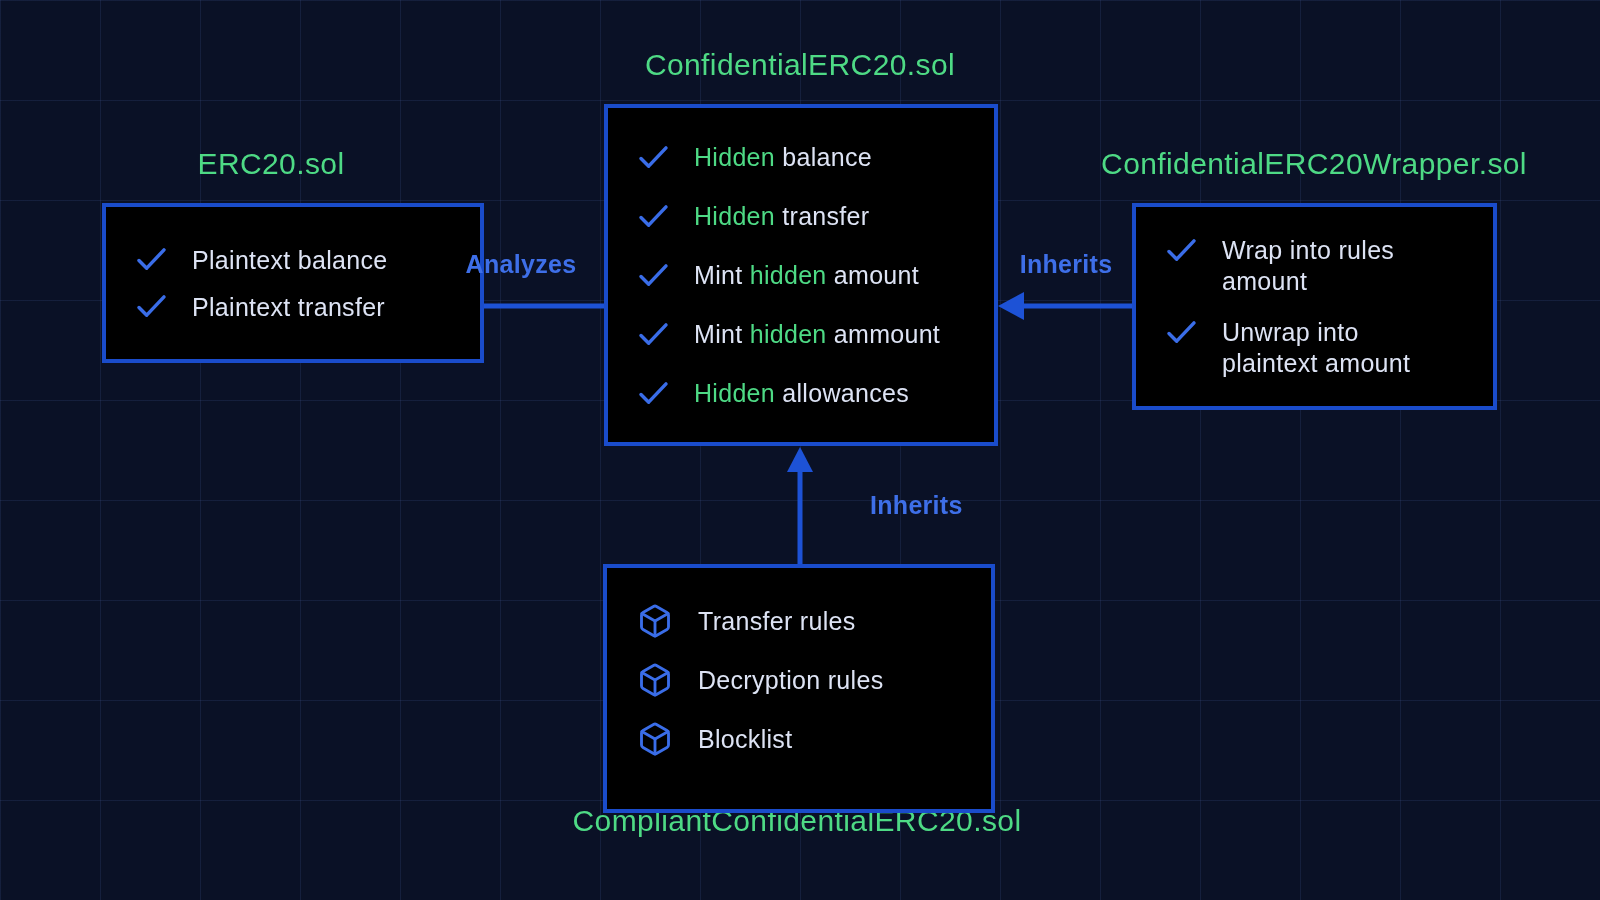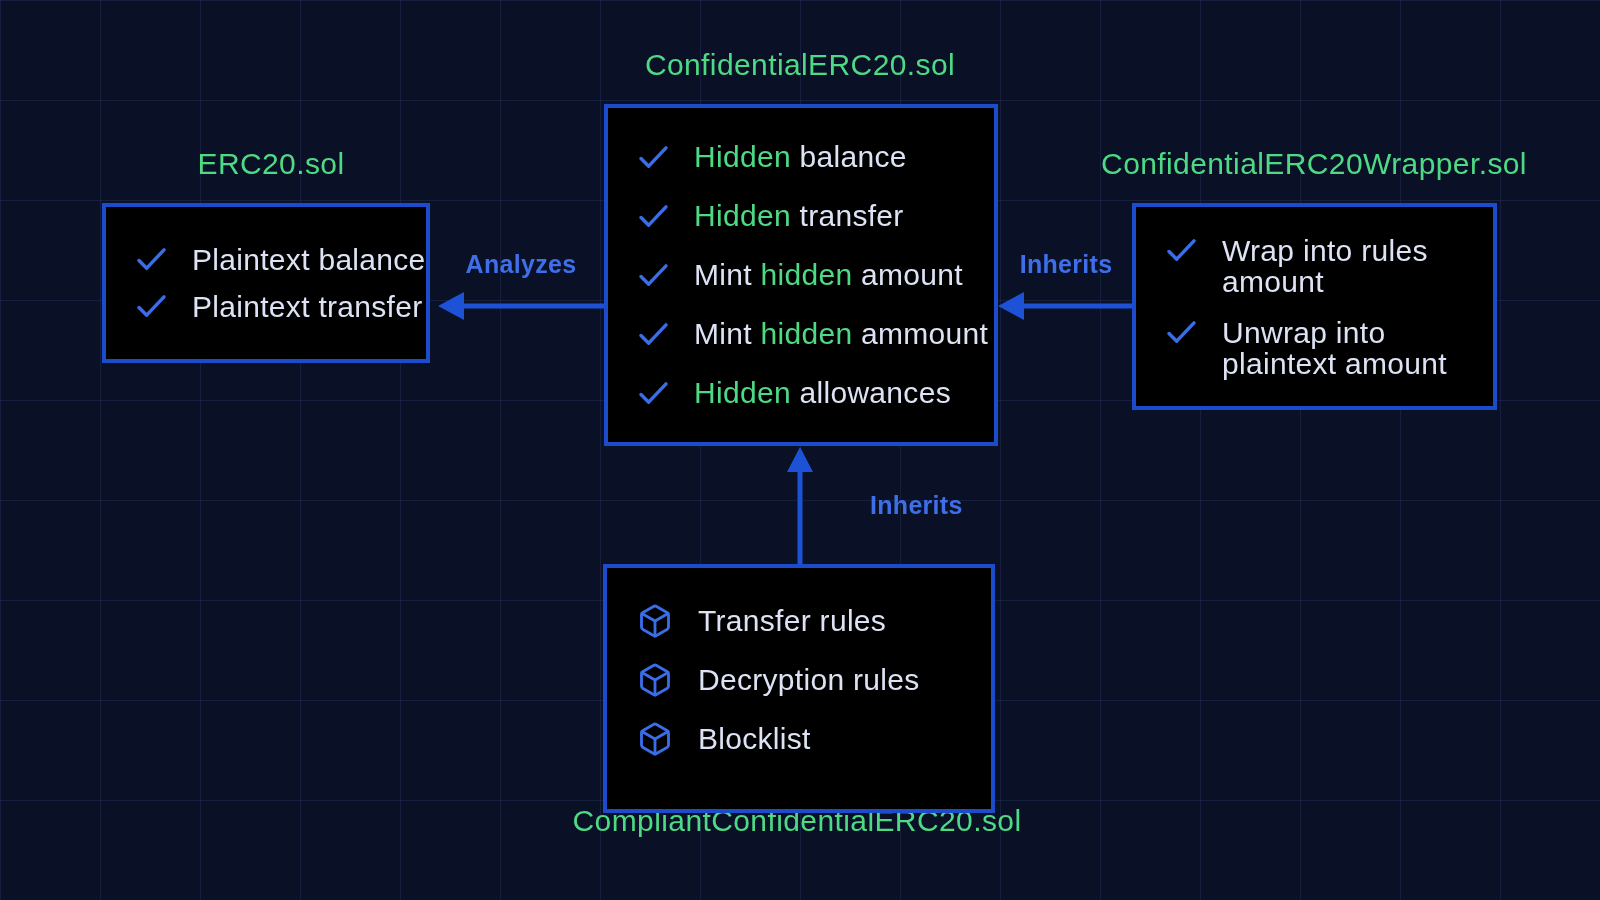--- a/index.html
+++ b/index.html
@@ -19,33 +19,33 @@
 
   .node {
     position: absolute;
     background: #000000;
     border: 4px solid #1A4CCB;
     box-sizing: border-box;
     display: flex;
     flex-direction: column;
     justify-content: center;
   }
-  .node-erc20      { left: 102px; top: 203px; width: 328px; height: 160px; row-gap: 17px; }
+  .node-erc20      { left: 102px; top: 203px; width: 382px; height: 160px; row-gap: 17px; }
   .node-confidential { left: 604px; top: 104px; width: 394px; height: 342px; row-gap: 29px; }
   .node-wrapper    { left: 1132px; top: 203px; width: 365px; height: 207px; row-gap: 20px; }
   .node-compliant  { left: 603px; top: 564px; width: 392px; height: 249px; row-gap: 23px; padding-bottom: 18px; }
 
   .row { display: flex; align-items: center; padding-left: 30px; column-gap: 25px; }
   .row.top-align { align-items: flex-start; }
   .row.top-align .icon-wrap { margin-top: 3px; }
   .icon-wrap { flex: 0 0 auto; display: block; line-height: 0; }
 
   .row-text {
     color: #DDE3F4;
-    font-size: 30px;
+    font-size: 25px;
     font-weight: 500;
     letter-spacing: 0.3px;
     line-height: 30px;
     white-space: nowrap;
   }
   .row-text .line { line-height: 31px; white-space: nowrap; }
   .green { color: #4EDA85; }
 
   .node-title {
     position: absolute;

